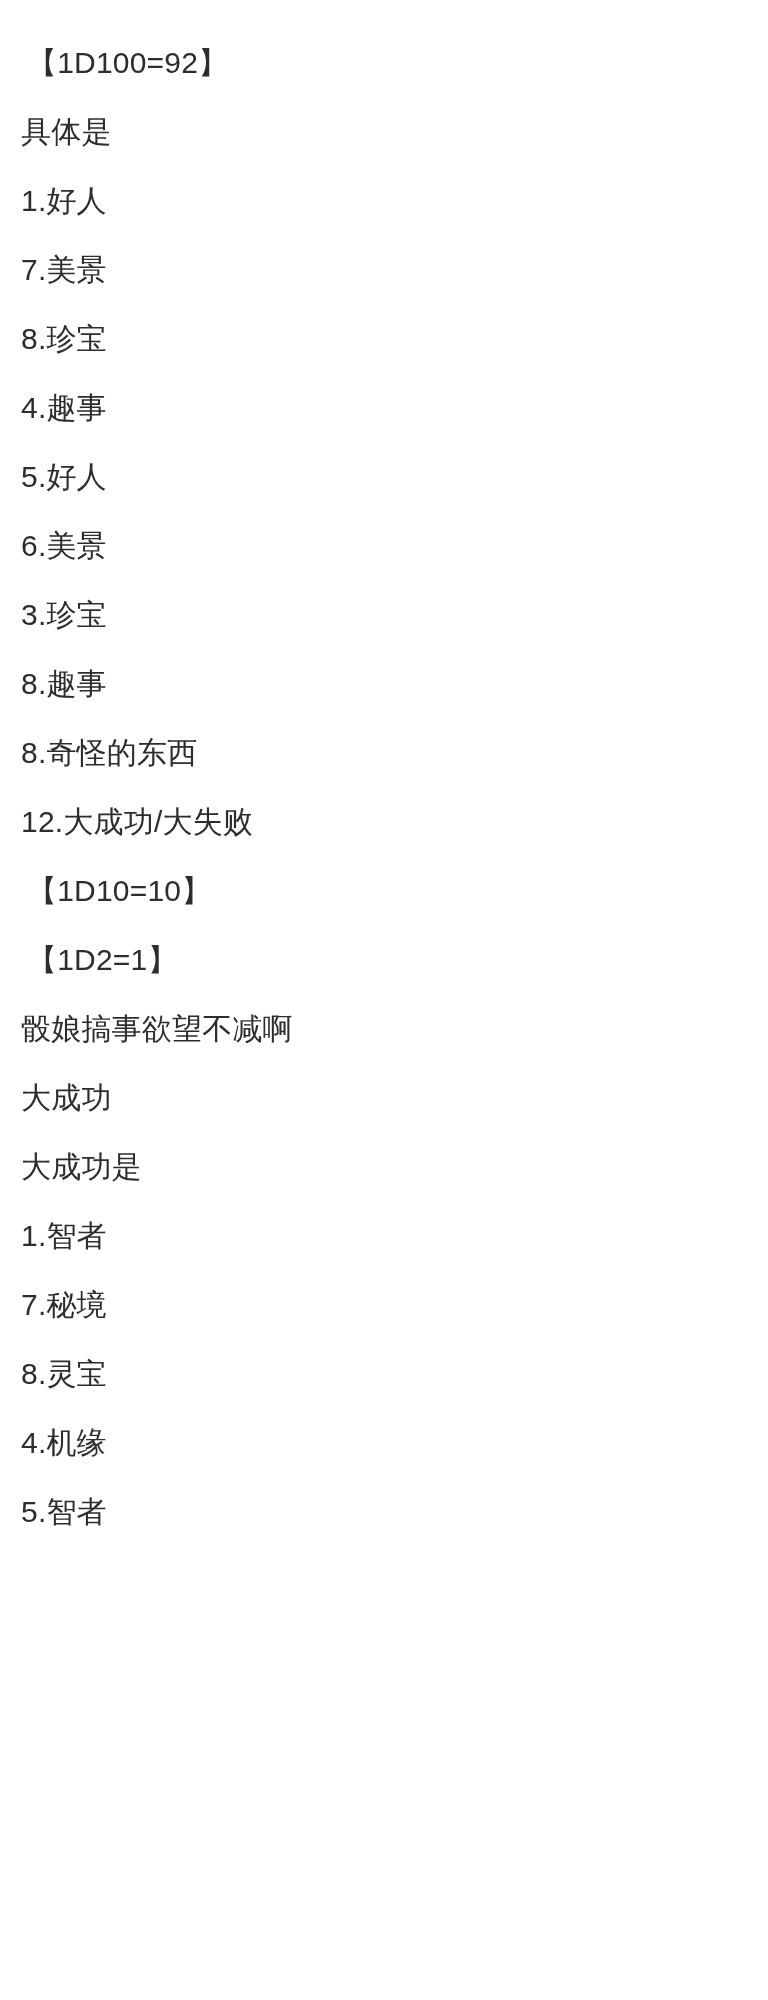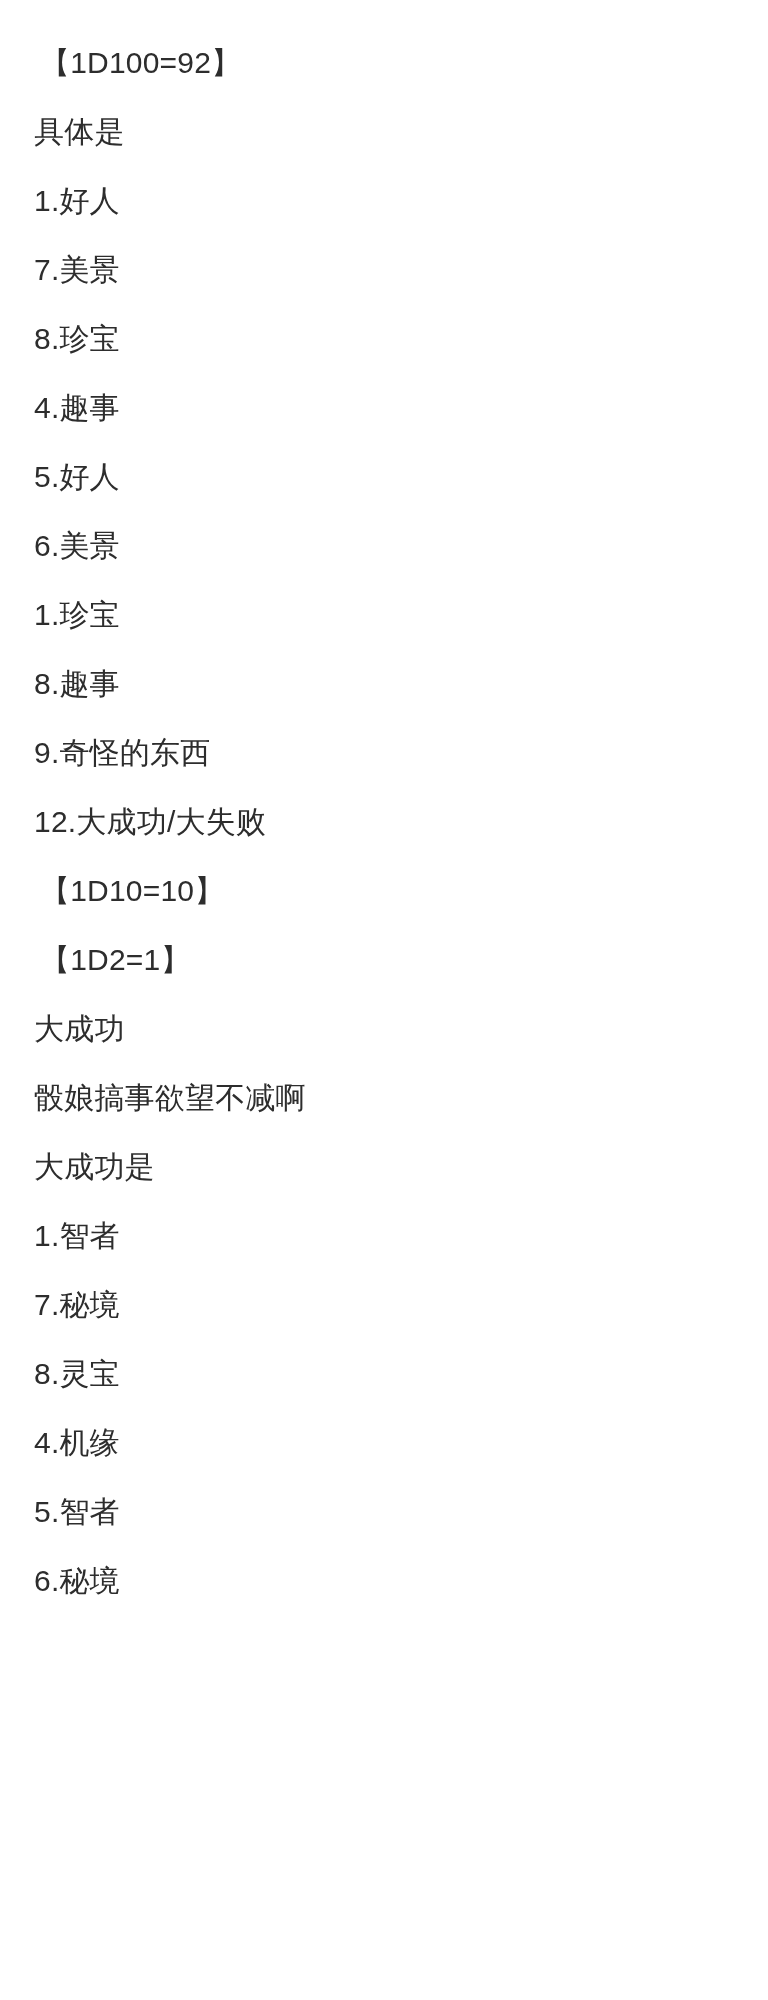--- a/index.html
+++ b/index.html
@@ -12,21 +12,21 @@
     height: 2000px;
     font-family: "Liberation Sans", "DejaVu Sans", sans-serif;
     color: #2b2b2b;
     overflow: hidden;
     position: relative;
   }
   .page {
     box-sizing: border-box;
     width: 768px;
     height: 2000px;
-    padding: 28px 34px 0 34px;
+    padding: 28px 34px 0 21px;
     background: #ffffff;
   }
   .line {
     font-size: 30px;
     line-height: 1.0;
     color: #2d2d2d;
     margin: 0;
     padding: 0;
     height: 69px;
     display: flex;
@@ -47,29 +47,28 @@
 <div class="page">
   <div id="lines-container">
       <div class="line bracket">【1D100=92】</div>
       <div class="line indent">具体是</div>
       <div class="line indent">1.好人</div>
       <div class="line indent">7.美景</div>
       <div class="line indent">8.珍宝</div>
       <div class="line indent">4.趣事</div>
       <div class="line indent">5.好人</div>
       <div class="line indent">6.美景</div>
-      <div class="line indent">1.珍宝</div>
+      <div class="line indent">3.珍宝</div>
       <div class="line indent">8.趣事</div>
-      <div class="line indent">9.奇怪的东西</div>
+      <div class="line indent">8.奇怪的东西</div>
       <div class="line indent">12.大成功/大失败</div>
       <div class="line bracket">【1D10=10】</div>
       <div class="line bracket">【1D2=1】</div>
+      <div class="line indent">骰娘搞事欲望不减啊</div>
       <div class="line indent">大成功</div>
-      <div class="line indent">骰娘搞事欲望不减啊</div>
       <div class="line indent">大成功是</div>
       <div class="line indent">1.智者</div>
       <div class="line indent">7.秘境</div>
       <div class="line indent">8.灵宝</div>
       <div class="line indent">4.机缘</div>
       <div class="line indent">5.智者</div>
-      <div class="line indent">6.秘境</div>
     </div>
 </div>
 
 </body></html>

